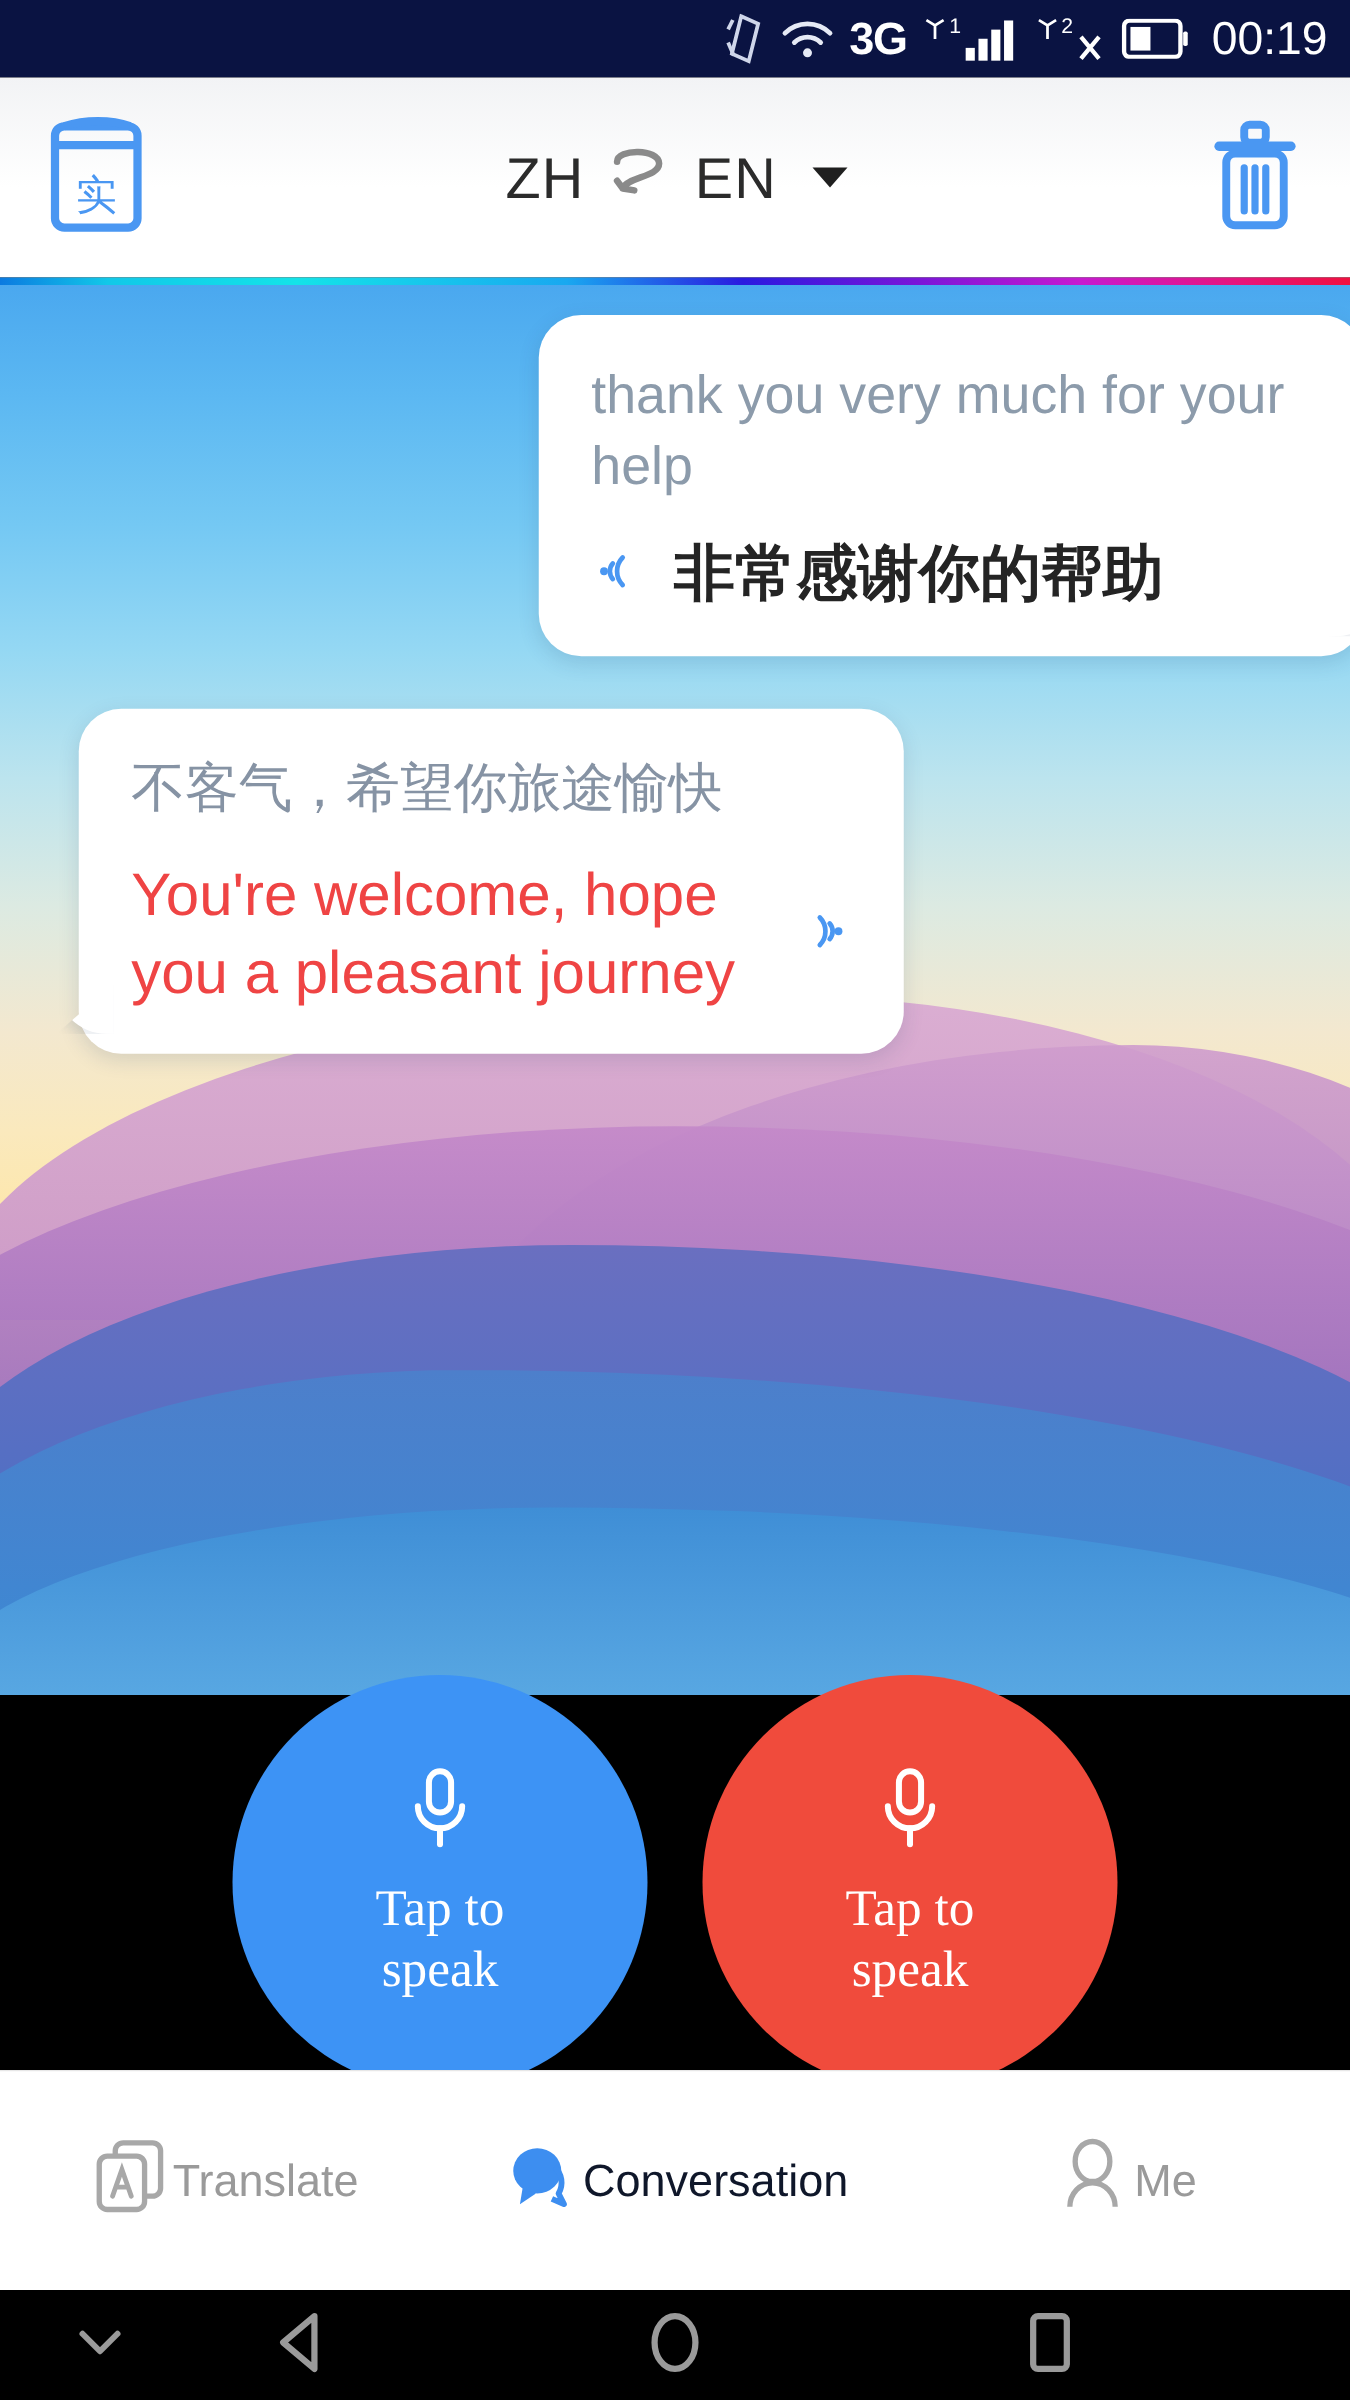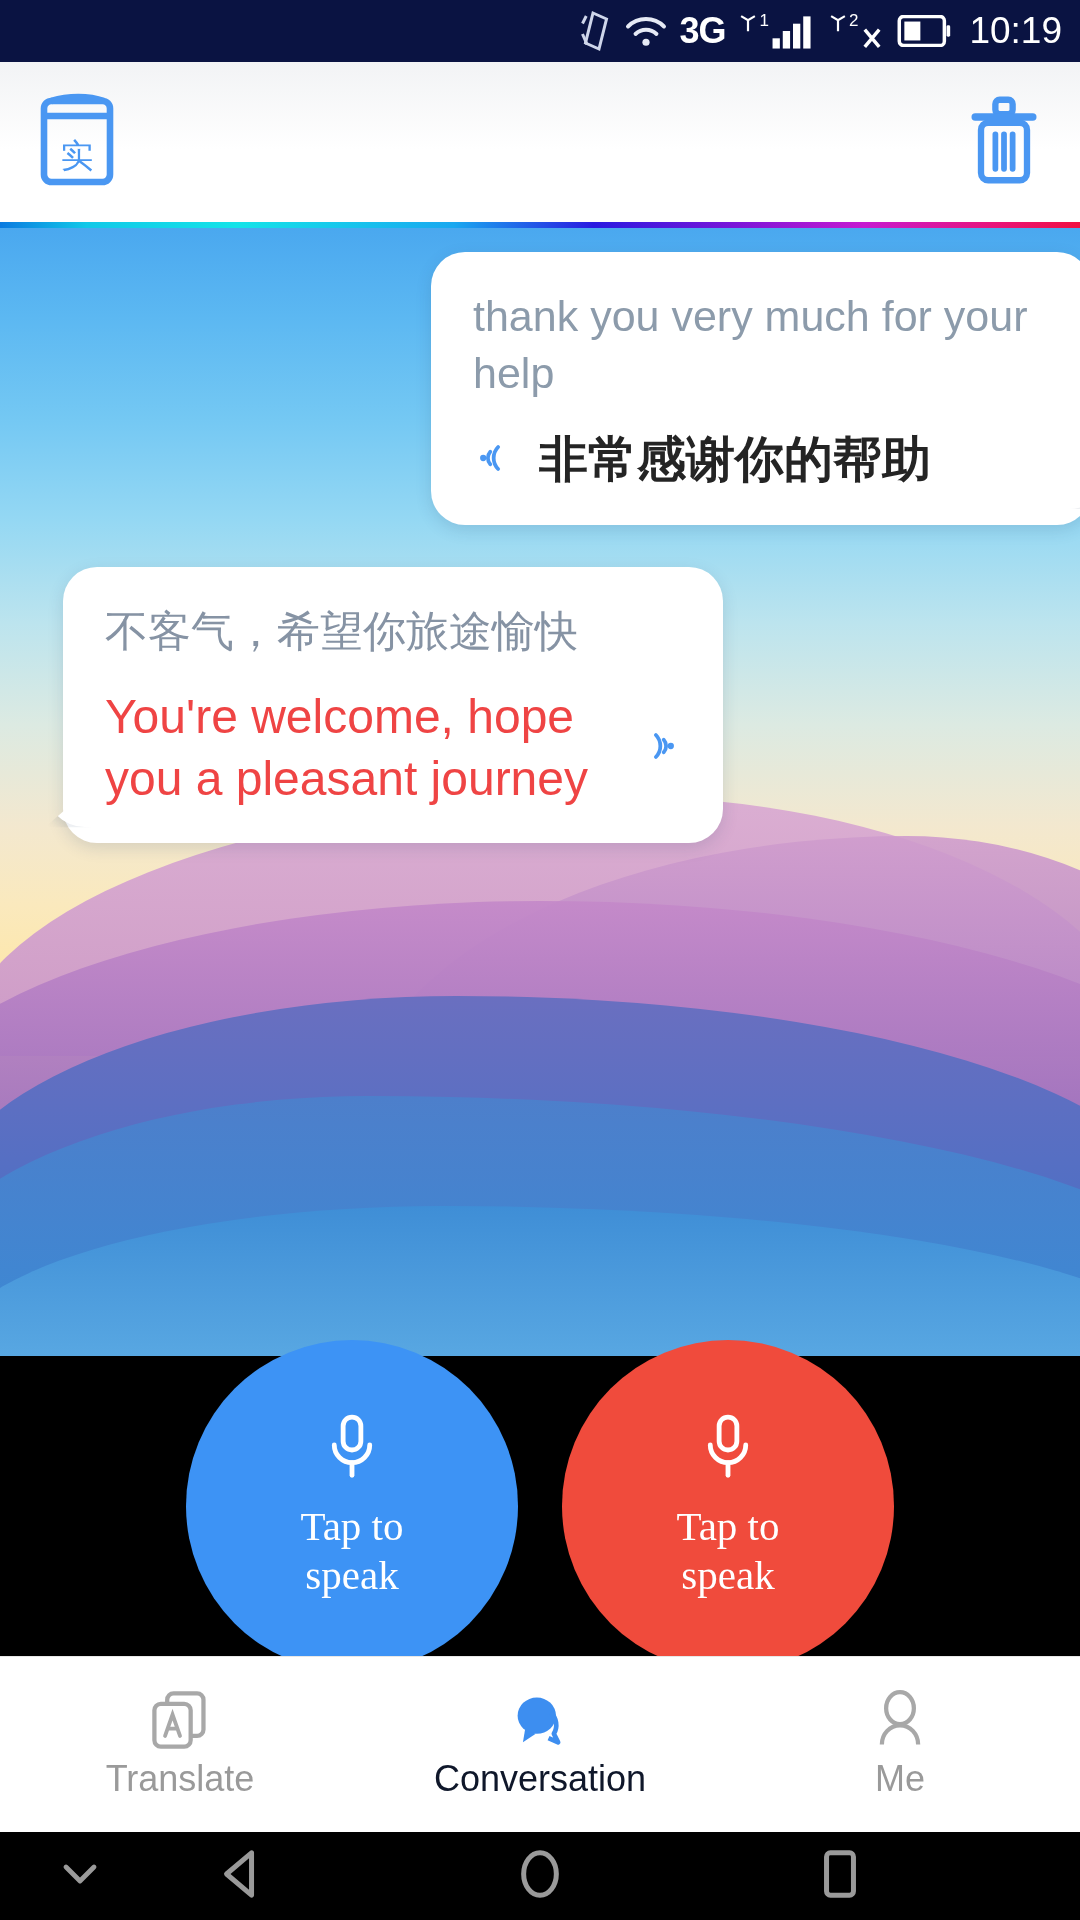--- a/index.html
+++ b/index.html
@@ -134,21 +134,21 @@
   
   .tabbar {
     position:absolute; top:1356px; left:0; width:1080px; height:476px;
     pointer-events:none;
   }
   .tabbar-inner {
     position:absolute; bottom:0; left:0; width:1080px; height:176px;
     background:#fff; display:flex; align-items:center;
     border-top:1px solid #e7e7e7; pointer-events:auto;
   }
-  .tab { flex:1; display:flex; flex-direction:column; align-items:center; justify-content:center; gap:1px; }
+  .tab { flex:1; display:flex; flex-direction:row; align-items:center; justify-content:center; gap:1px; }
   .tab-label { font-size:36px; color:#9a9a9a; }
   .tab-label.active { color:#0f172a; }
 
   
   .navbar {
     position:absolute; bottom:0; left:0; width:1080px; height:88px;
     background:#000; display:flex; align-items:center;
   }
   .nav-hide { position:absolute; left:60px; }
   .nav-center { margin:0 auto; display:flex; align-items:center; gap:250px; }
@@ -200,32 +200,42 @@
             <path d="M4 12 L14 24 M14 12 L4 24" stroke="#fff" stroke-width="2.4" fill="none"></path>
           </svg>
       </span>
       <span class="sb-icon">
         <svg width="54" height="32" viewBox="0 0 36 22">
             <rect x="1" y="1" width="31" height="20" rx="3" fill="none" stroke="#fff" stroke-width="2.4"></rect>
             <rect x="33.5" y="7" width="2.5" height="8" rx="1" fill="#fff"></rect>
             <rect x="4.5" y="4.5" width="11" height="13" fill="#fff"></rect>
           </svg>
       </span>
-      <span class="sb-time">10:19</span>
+      <span class="sb-time">00:19</span>
     </div>
   </div>
 
   <div class="appbar">
     <div>
       <svg width="78" height="96" viewBox="0 0 26 32">
         <rect x="2" y="3" width="22" height="27" rx="2.5" fill="none" stroke="#4a97f2" stroke-width="2.2"></rect>
         <path d="M2 8 H24" stroke="#4a97f2" stroke-width="2.2"></path>
         <path d="M4.5 3 C10 1.2 17 1.2 22 3" fill="none" stroke="#4a97f2" stroke-width="2.2"></path>
         <text x="13" y="25" font-size="11" fill="#4a97f2" text-anchor="middle" font-family="DejaVu Sans">实</text>
       </svg>
+    </div>
+    <div class="appbar-center">
+      <span class="lang-code">ZH</span>
+      <span class="swap-glyph">
+        <svg width="52" height="46" viewBox="0 0 34 30">
+            <path d="M5 10 C5 3, 27 3, 27 11 C27 18, 10 18, 8 24 L5 20 M8 24 L14 25" fill="none" stroke="#8a8a8a" stroke-width="3.4" stroke-linecap="round" stroke-linejoin="round"></path>
+          </svg>
+      </span>
+      <span class="lang-code">EN</span>
+      <span class="caret"></span>
     </div>
     <div>
       <svg width="76" height="92" viewBox="0 0 26 32">
         <rect x="10" y="2" width="6" height="5" rx="1.5" fill="none" stroke="#4a97f2" stroke-width="2.2"></rect>
         <path d="M3 8 H23" stroke="#4a97f2" stroke-width="2.6" stroke-linecap="round"></path>
         <rect x="5" y="10" width="16" height="20" rx="2.5" fill="none" stroke="#4a97f2" stroke-width="2.2"></rect>
         <path d="M10 14 V26 M13 14 V26 M16 14 V26" stroke="#4a97f2" stroke-width="2" stroke-linecap="round"></path>
       </svg>
     </div>
   </div>

